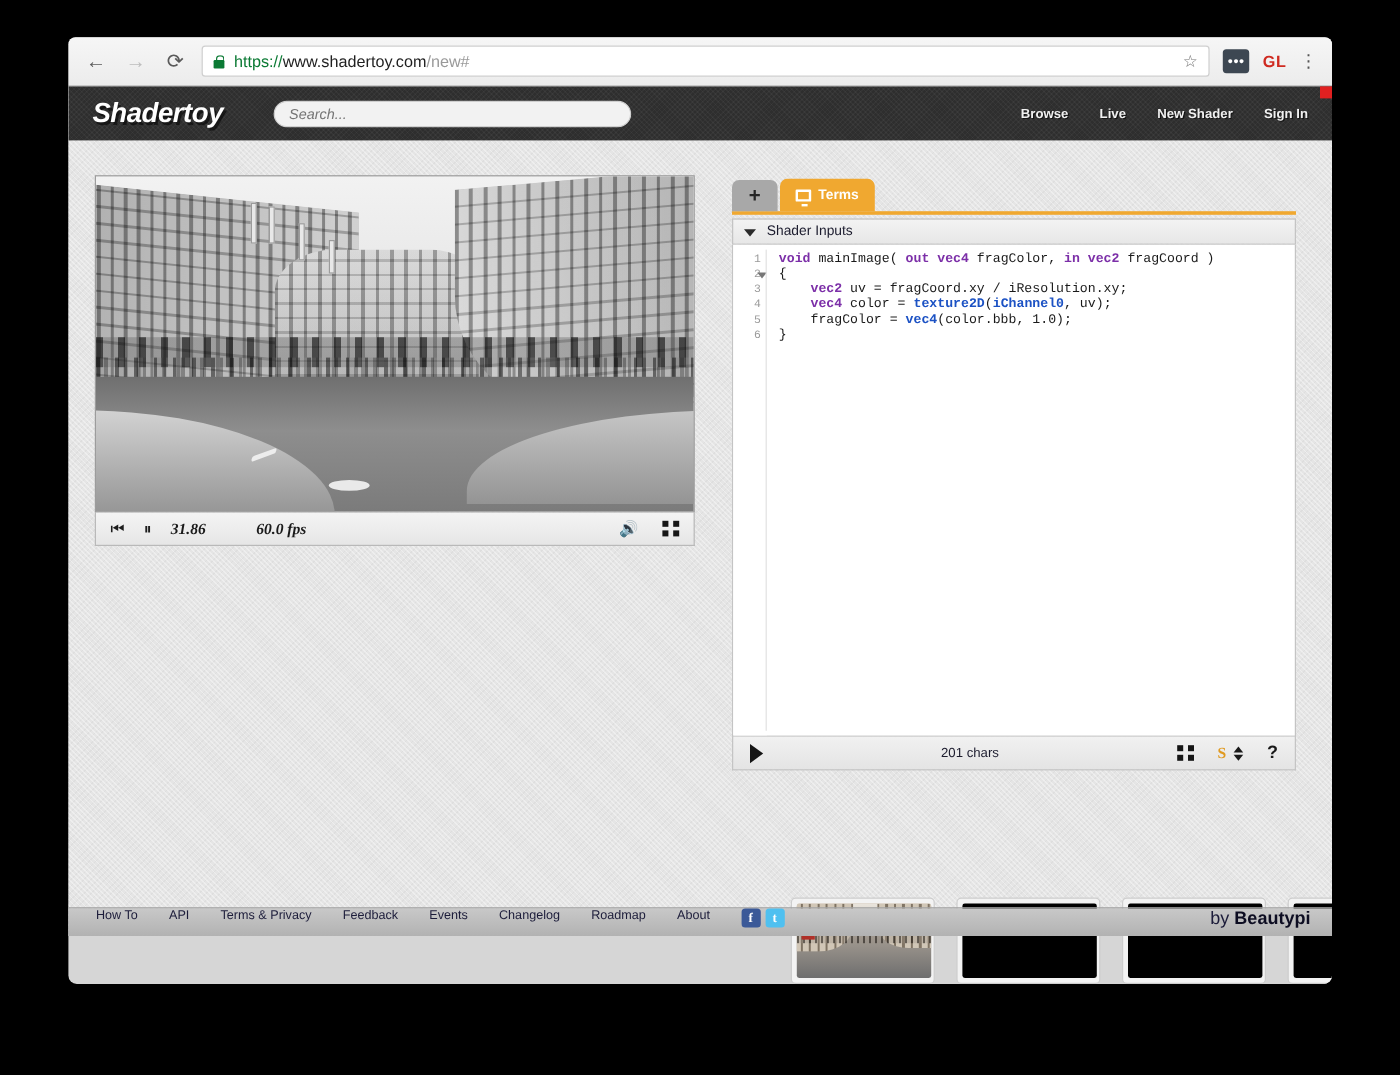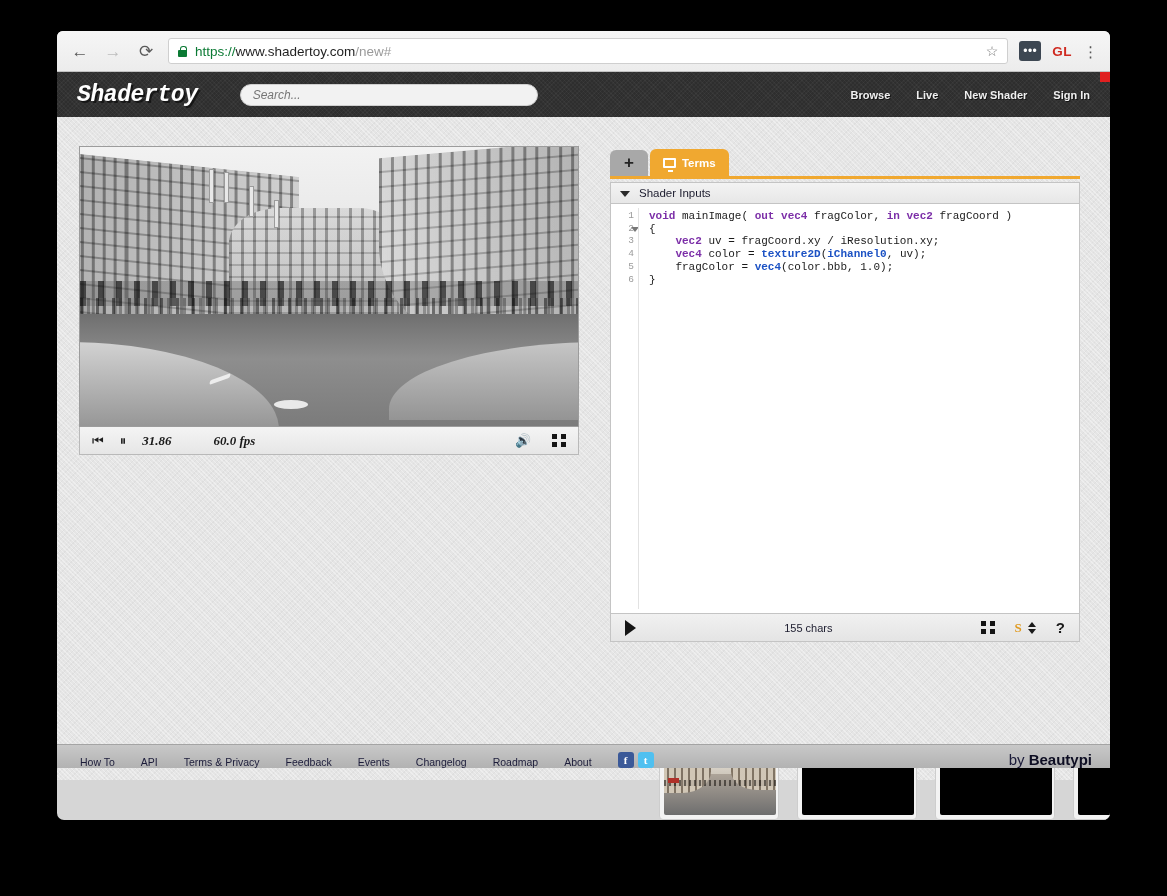--- a/index.html
+++ b/index.html
@@ -104,21 +104,21 @@
     height: 45px; position: relative;
     background:
       repeating-linear-gradient(45deg, rgba(255,255,255,.035) 0 1px, transparent 1px 3px),
       repeating-linear-gradient(-45deg, rgba(255,255,255,.03) 0 1px, transparent 1px 3px),
       #2e2e2e;
     display: flex; align-items: center; padding: 0 20px;
   }
   #logo {
     font-style: italic; font-weight: bold; font-size: 23px; color: #fff;
     letter-spacing: -.4px; margin-left: 0; text-shadow: 2px 2px 0 rgba(0,0,0,.55);
-    font-family: Liberation Mono, monospace;
+    font-family: Liberation Sans, sans-serif;
   }
   #search-input {
     margin-left: 42px; width: 298px; height: 22px;
     background: #f2f2f2; border: 1px solid #cfcfcf; border-radius: 11px;
     padding: 0 12px; font-size: 12px; color: #666; font-style: italic;
     font-family: "Liberation Sans", sans-serif;
   }
   #site-nav { margin-left: auto; display: flex; gap: 26px; }
   .nav-link {
     color: #f0f0f0; font-size: 11px; font-weight: bold;
@@ -300,24 +300,24 @@
            border-radius: 0 0 55% 0; }
   .t-br  { position:absolute; right:-6%; top:0; width:46%; height:60%;
            background: repeating-linear-gradient(90deg, rgba(60,50,40,.42) 0 2px, rgba(238,232,220,.5) 2px 7px), #b3a591;
            border-radius: 0 0 0 50%; }
   .t-red { position:absolute; left:4%; top:40%; width:9%; height:9%; background:#b03028; }
   .t-crowd{ position:absolute; left:0; top:44%; width:100%; height:9%;
             background: repeating-linear-gradient(90deg, rgba(30,25,20,.6) 0 2px, rgba(150,140,130,.3) 2px 5px); }
 
   
   #site-footer {
-    position: absolute; left: 0; bottom: 12px; width: 100%; height: 24px;
+    position: absolute; left: 0; bottom: 0; width: 100%; height: 24px;
     background: linear-gradient(#c8c8c8,#b2b2b2);
     border-top: 1px solid #a4a4a4;
-    display: flex; align-items: flex-end; padding: 0 18px;
+    display: flex; align-items: flex-start; padding: 0 18px;
   }
   #footer-links { display: flex; gap: 26px; margin-left: 5px; }
   .f-link { font-size: 10.5px; color: #1c1c3a; white-space: nowrap; }
   #social { display: flex; gap: 4px; margin-left: 26px; }
   .soc {
     width: 16px; height: 16px; border-radius: 3px;
     display: flex; align-items: center; justify-content: center;
     color: #fff; font-weight: bold; font-size: 11px;
     font-family: "Liberation Serif", serif;
   }
@@ -421,21 +421,21 @@
             <div style="position: relative;">3</div>
             <div style="position: relative;">4</div>
             <div style="position: relative;">5</div>
             <div style="position: relative;">6</div>
           </div>
         <div id="code-lines"><div><span class="kw">void</span> mainImage( <span class="kw">out</span> <span class="kw">vec4</span> fragColor, <span class="kw">in</span> <span class="kw">vec2</span> fragCoord )</div><div>{</div><div>    <span class="kw">vec2</span> uv = fragCoord.xy / iResolution.xy;</div><div>    <span class="kw">vec4</span> color = <span class="fn">texture2D</span>(<span class="fn">iChannel0</span>, uv);</div><div>    fragColor = <span class="fn">vec4</span>(color.bbb, <span class="num">1.0</span>);</div><div>}</div></div>
       </div>
 
       <div id="editor-footer">
         <div id="play-tri"></div>
-        <div id="char-count">155 chars</div>
+        <div id="char-count">201 chars</div>
         <div id="ef-right">
           <div class="box-icon">
               <span></span>
               <span></span>
               <span></span>
               <span></span>
             </div>
           <div style="display:flex;align-items:center;gap:6px;">
             <div id="s-letter">S</div>
             <div id="spinner">

